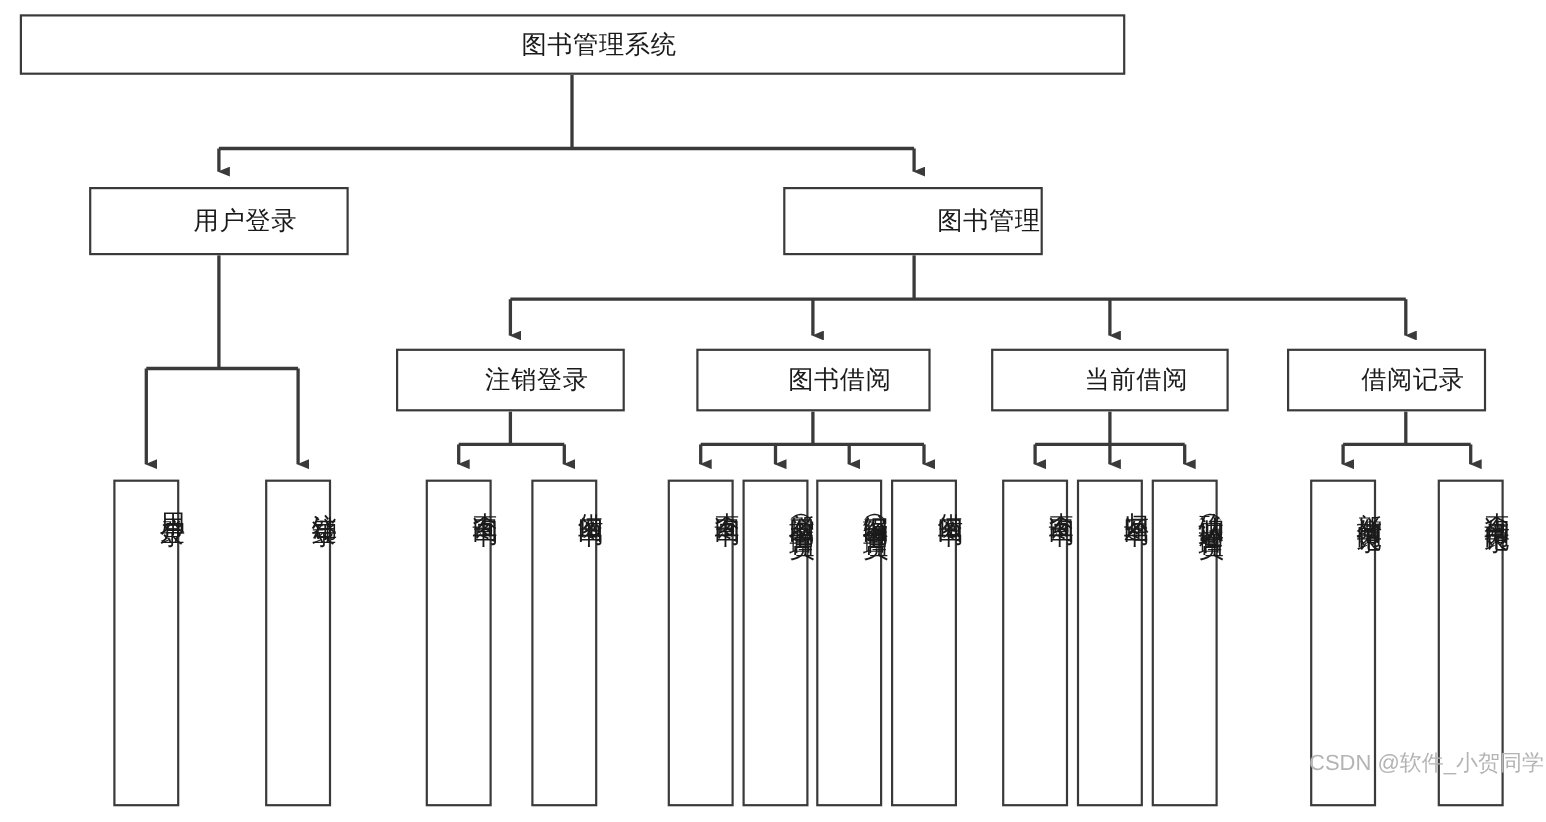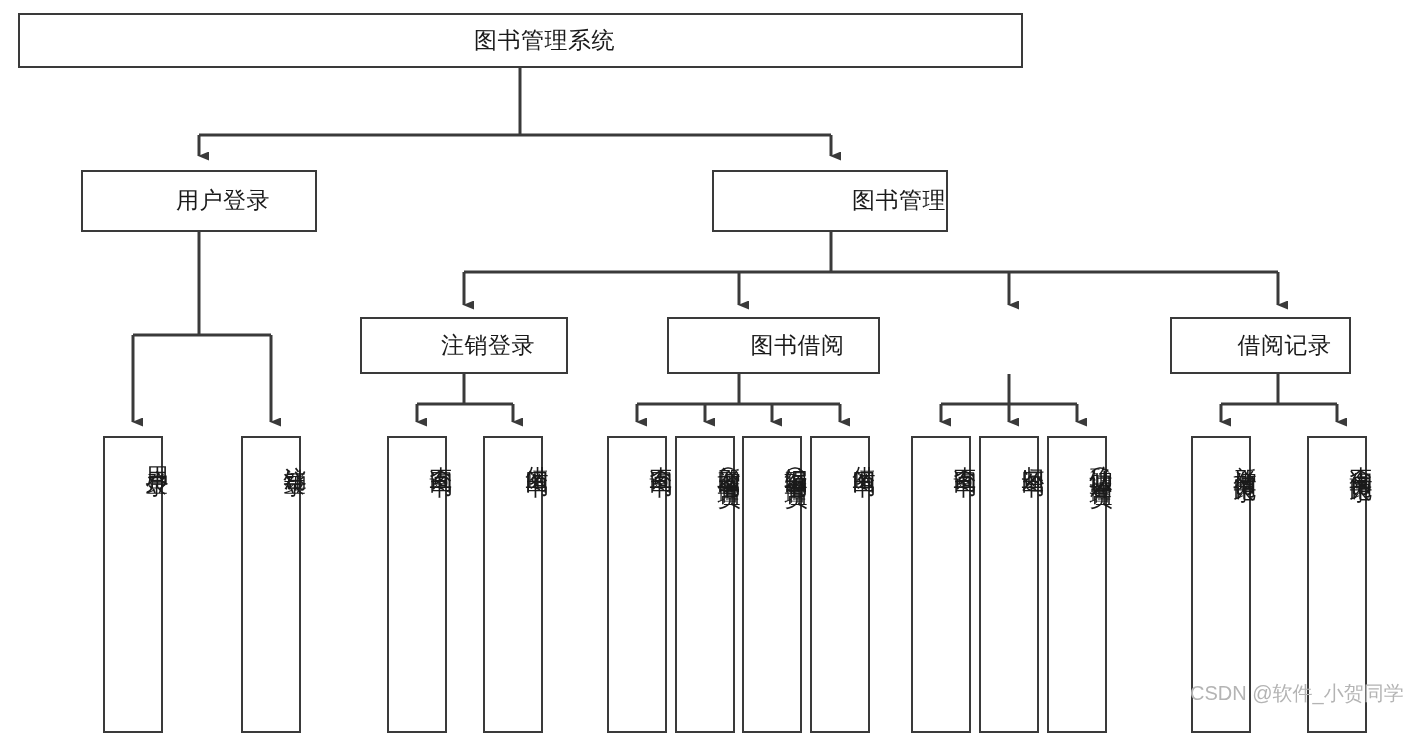--- a/index.html
+++ b/index.html
@@ -131,22 +131,25 @@
   <div class="node horizontal" style="left:81px; top:170px; width:236px; height:62px;">
     <span class="node-label">用户登录</span>
   </div>
   <div class="node horizontal" style="left:712px; top:170px; width:236px; height:62px;justify-content:flex-end;">
     <span class="node-label">图书管理</span>
   </div>
 
   <div class="node horizontal" style="left:360px; top:317px; width:208px; height:57px;">
     <span class="node-label">注销登录</span>
   </div>
-  <div class="node horizontal" style="left:633px; top:317px; width:213px; height:57px;margin-left:34px;">
+  <div class="node horizontal" style="left:633px; top:317px; width:213px; height:57px;">
     <span class="node-label">图书借阅</span>
+  </div>
+  <div class="node horizontal" style="left:901px; top:317px; width:216px; height:57px;">
+    <span class="node-label">当前借阅</span>
   </div>
   <div class="node horizontal" style="left:1170px; top:317px; width:181px; height:57px;">
     <span class="node-label">借阅记录</span>
   </div>
 
   <div class="node vertical" style="left:103px; top:436px; width:60px; height:297px;">
     <span class="node-label">用户登录</span>
   </div>
   <div class="node vertical" style="left:241px; top:436px; width:60px; height:297px;">
     <span class="node-label">注销登录</span>

